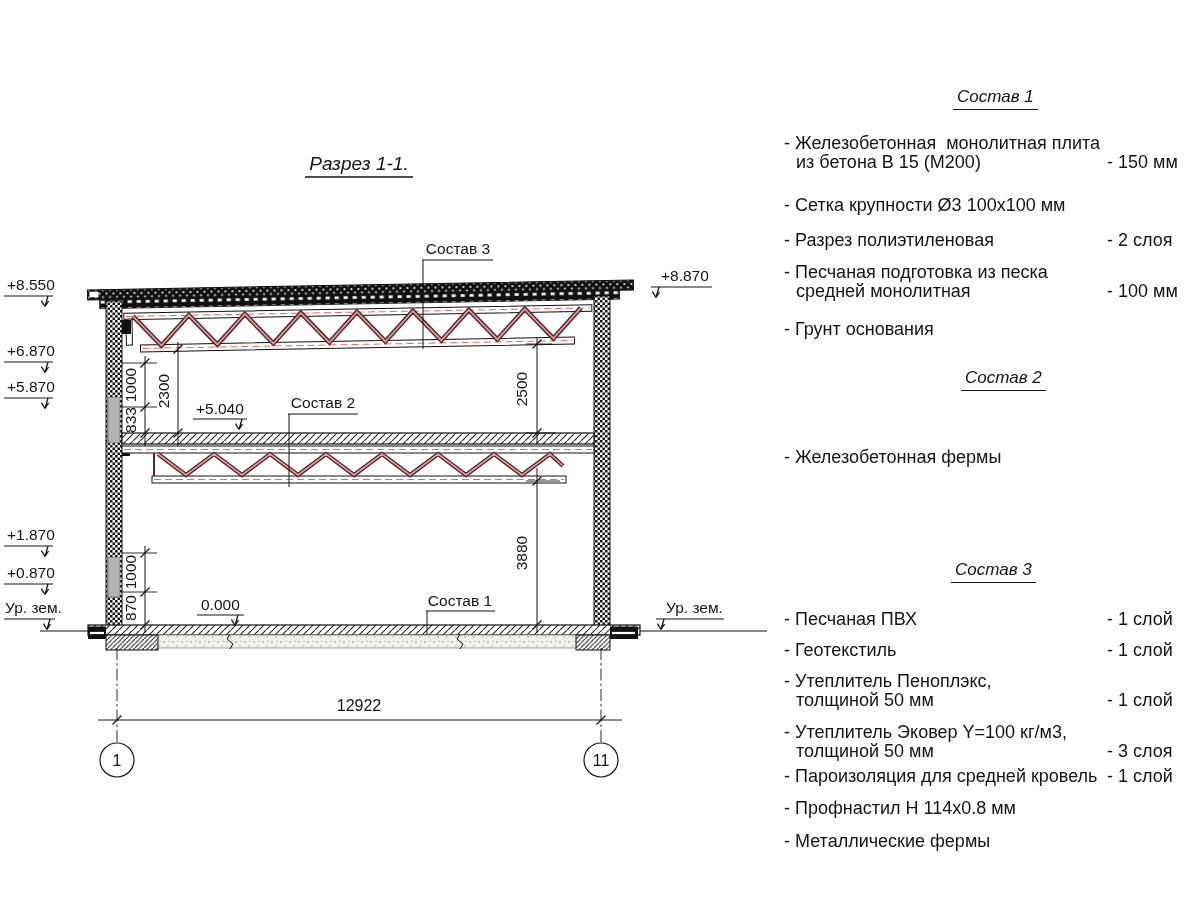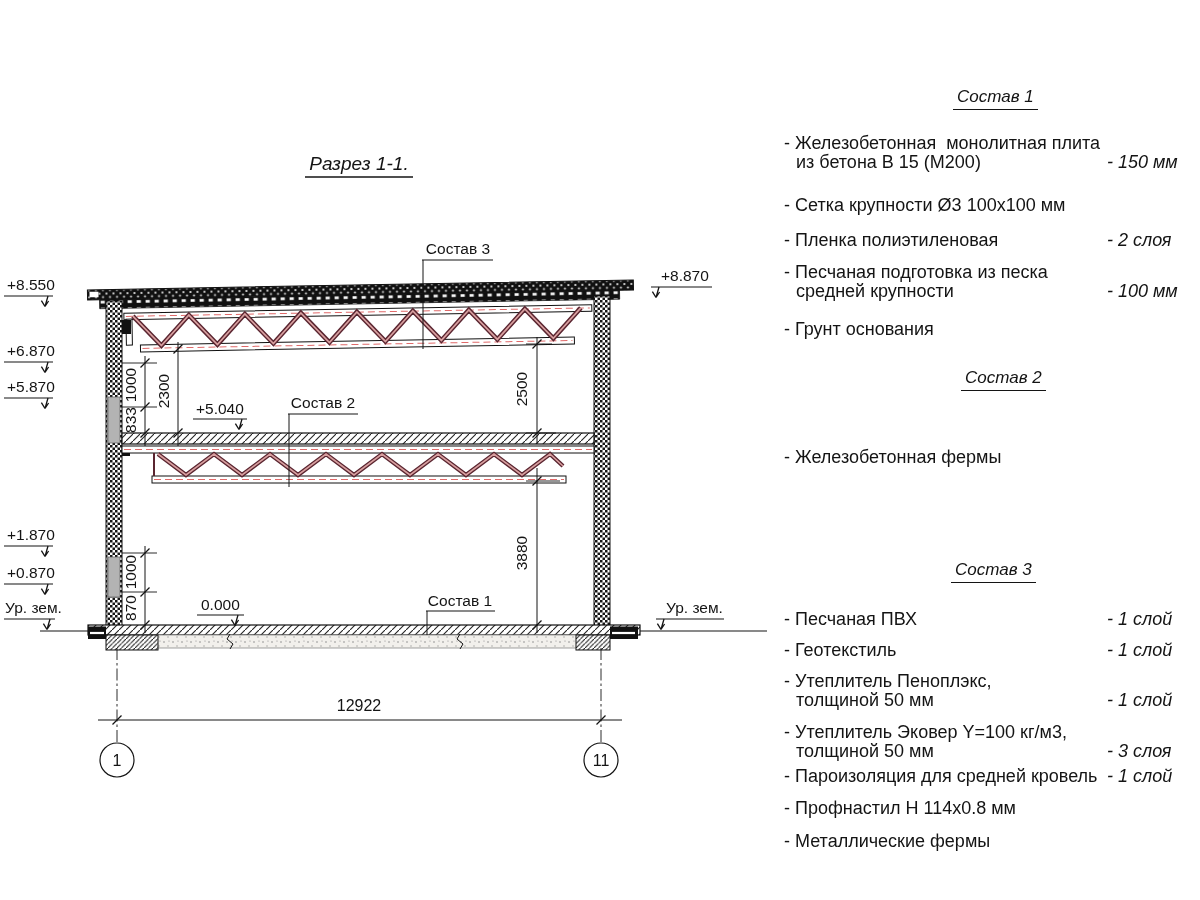--- a/index.html
+++ b/index.html
@@ -5,21 +5,21 @@
   html,body{margin:0;padding:0;background:#ffffff;}
   #page{position:relative;width:1200px;height:900px;background:#ffffff;overflow:hidden;
         font-family:"Liberation Sans",sans-serif;color:#141414;}
   #draw{position:absolute;left:0;top:0;}
   svg text{font-family:"Liberation Sans",sans-serif;fill:#141414;}
   .panel{position:absolute;left:780px;top:0;width:410px;height:900px;}
   .sec-heading{position:absolute;font-size:17px;font-style:italic;
         border-bottom:1.4px solid #141414;padding:0 4px 2px 4px;white-space:nowrap;}
   .row{position:absolute;left:4px;width:400px;font-size:18px;line-height:19px;}
   .itxt{display:block;white-space:pre-wrap;text-indent:-12px;padding-left:12px;}
-  .ival{position:absolute;left:323px;bottom:0;white-space:nowrap;font-style:italic;}
+  .ival{position:absolute;left:323px;bottom:0;white-space:nowrap;}
   .row.v2 .ival{left:356px;}
 </style>
 </head>
 <body>
 
 <div id="page">
 
   <svg id="draw" width="780" height="900" viewBox="0 0 780 900">
     <defs>
       <pattern id="wallPat" width="5" height="5" patternUnits="userSpaceOnUse">
@@ -223,26 +223,26 @@
     <div class="row" style="top:134px">
       <span class="itxt">- Железобетонная  монолитная плита
 из бетона В 15 (М200)</span>
       <span class="ival">- 150 мм</span>
     </div>
     <div class="row" style="top:196px">
       <span class="itxt">- Сетка крупности Ø3 100x100 мм</span>
       <span class="ival"></span>
     </div>
     <div class="row" style="top:231px">
-      <span class="itxt">- Пленка полиэтиленовая</span>
+      <span class="itxt">- Разрез полиэтиленовая</span>
       <span class="ival">-  2 слоя</span>
     </div>
     <div class="row" style="top:263px">
       <span class="itxt">- Песчаная подготовка из песка
-средней крупности</span>
+средней монолитная</span>
       <span class="ival">- 100 мм</span>
     </div>
     <div class="row" style="top:320px">
       <span class="itxt">- Грунт основания</span>
       <span class="ival"></span>
     </div>
 
     <div class="sec-heading" style="left:181px;top:368px">Состав 2</div>
     <div class="row" style="top:448px">
       <span class="itxt">- Железобетонная фермы</span>

